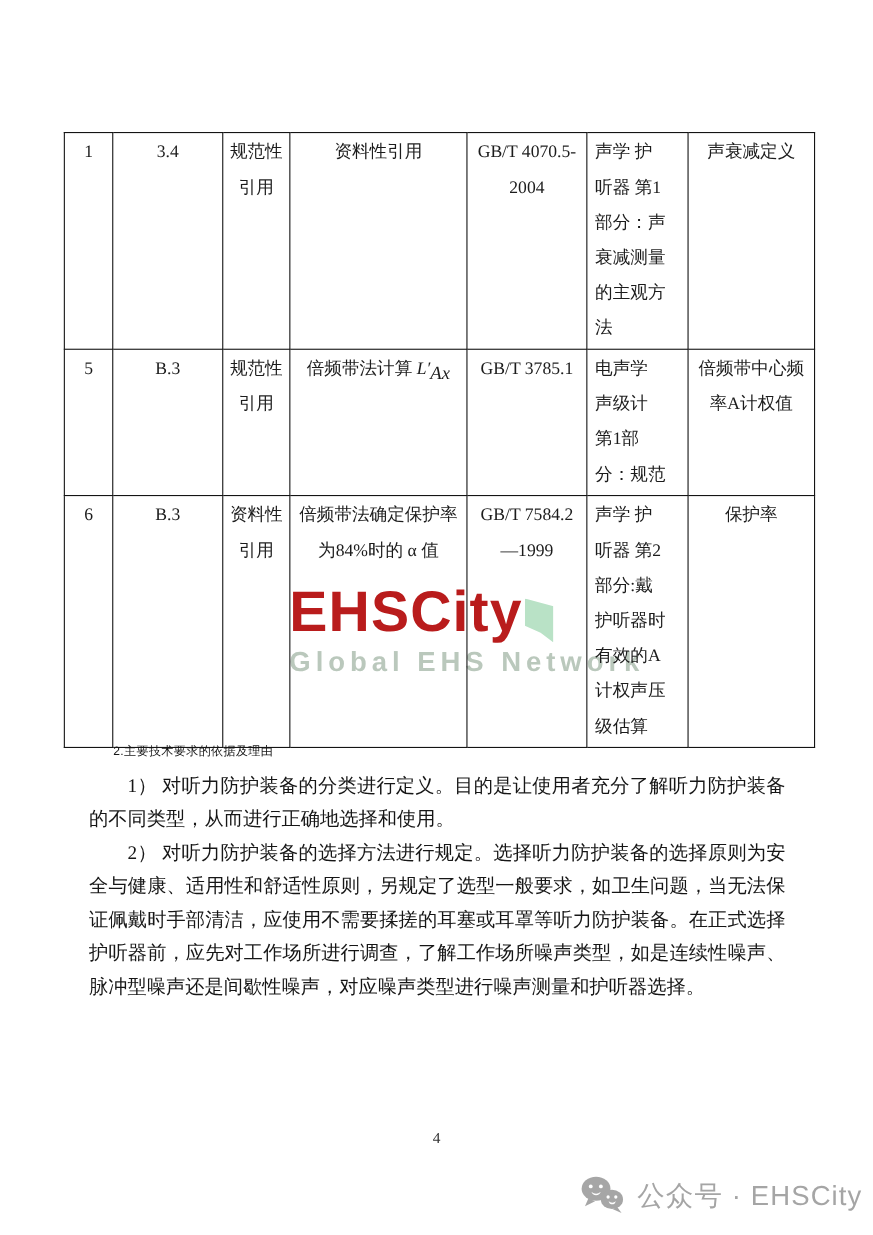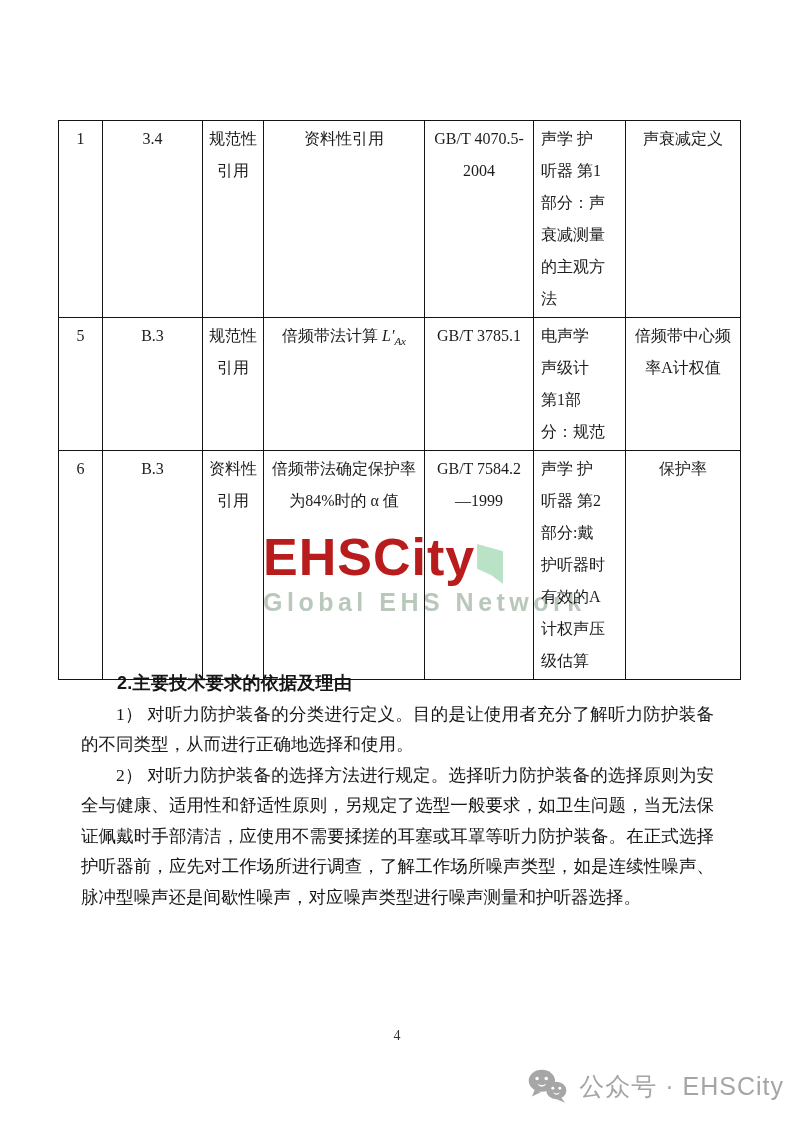--- a/index.html
+++ b/index.html
@@ -77,37 +77,37 @@
     padding: 2px 4px;
   }
   .ref-table td.a-left { text-align: left; padding-left: 7px; padding-right: 20px; }
   tr.r-head { height: 75px; }
   tr.r-1 { height: 158px; }
   tr.r-2 { height: 33px; }
   tr.r-2 td { line-height: 27px; }
   tr.r-3 { height: 97px; }
   tr.r-4 { height: 183px; }
   .fml-base { font-family: "Liberation Serif", serif; font-style: italic; }
-  .fml-sub { font-size: 11px; font-style: italic; }
+  .fml-sub { font-size: 17px; font-style: italic; }
 
   
   .body-text {
     position: absolute;
     left: 81px;
     top: 668px;
     width: 633px;
     z-index: 1;
     font-size: 17.5px;
     line-height: 30.5px;
     text-align: justify;
     color: #161616;
   }
   .body-text .heading {
-    font-size: 18px;
-    font-weight: bold;
+    font-size: 11px;
+    font-weight: normal;
     text-indent: 2em;
     font-family: "Liberation Sans", "DejaVu Sans", sans-serif;
     letter-spacing: 0.3px;
   }
   .body-text p { text-indent: 2em; }
 
   
   .page-number {
     position: absolute;
     left: 0; right: 0;

